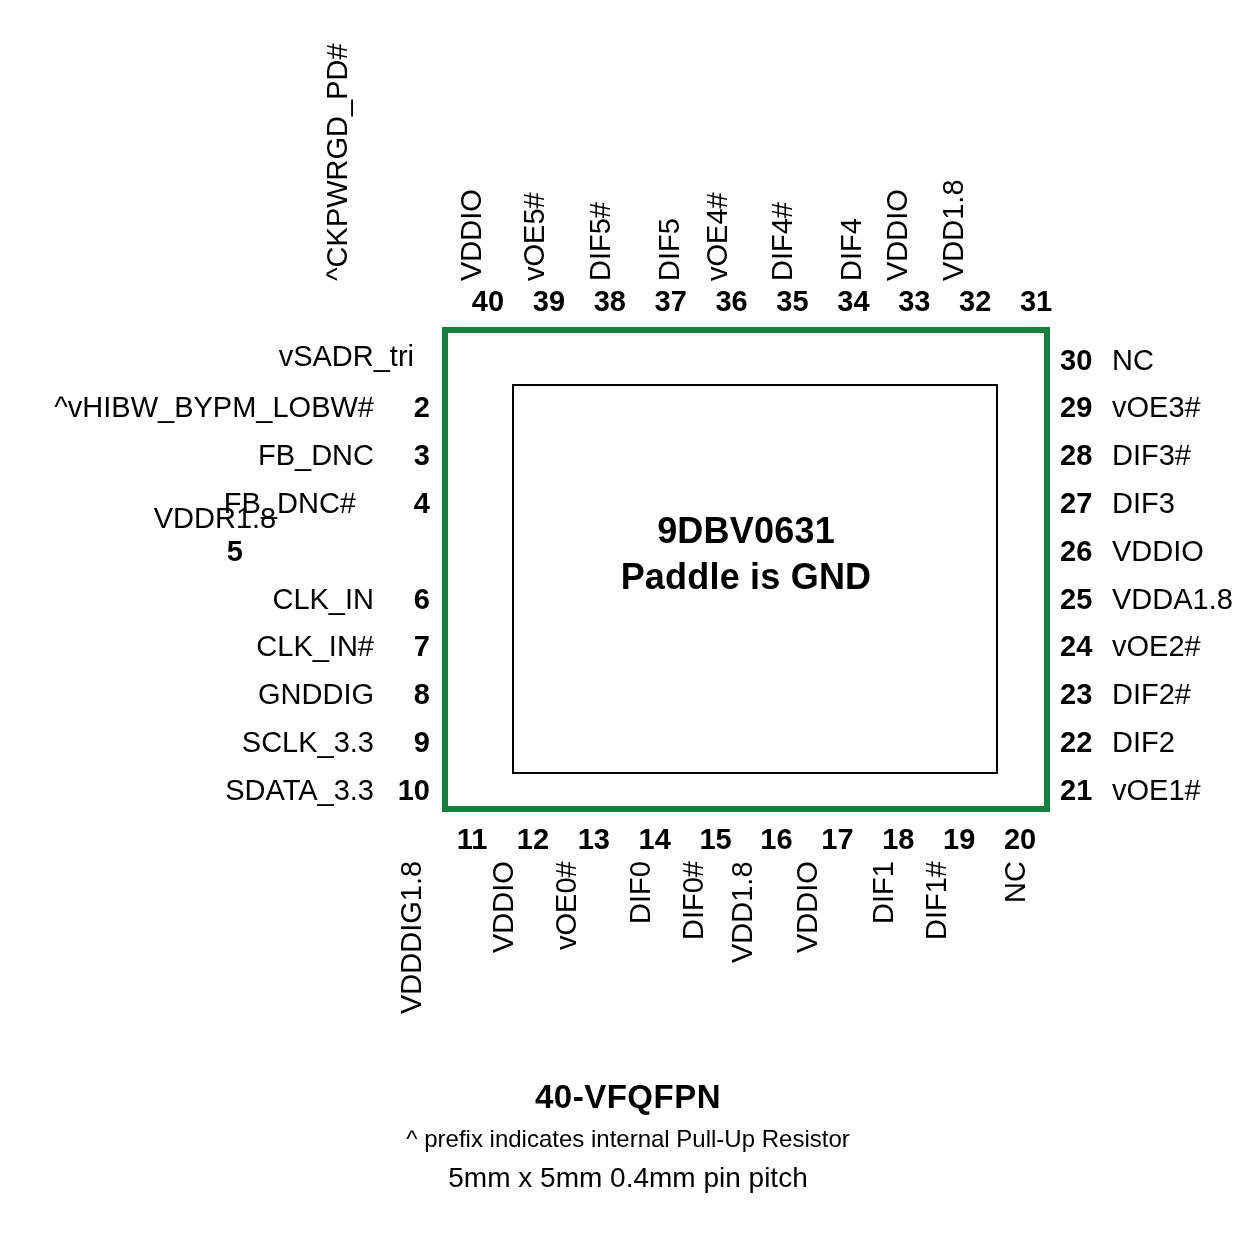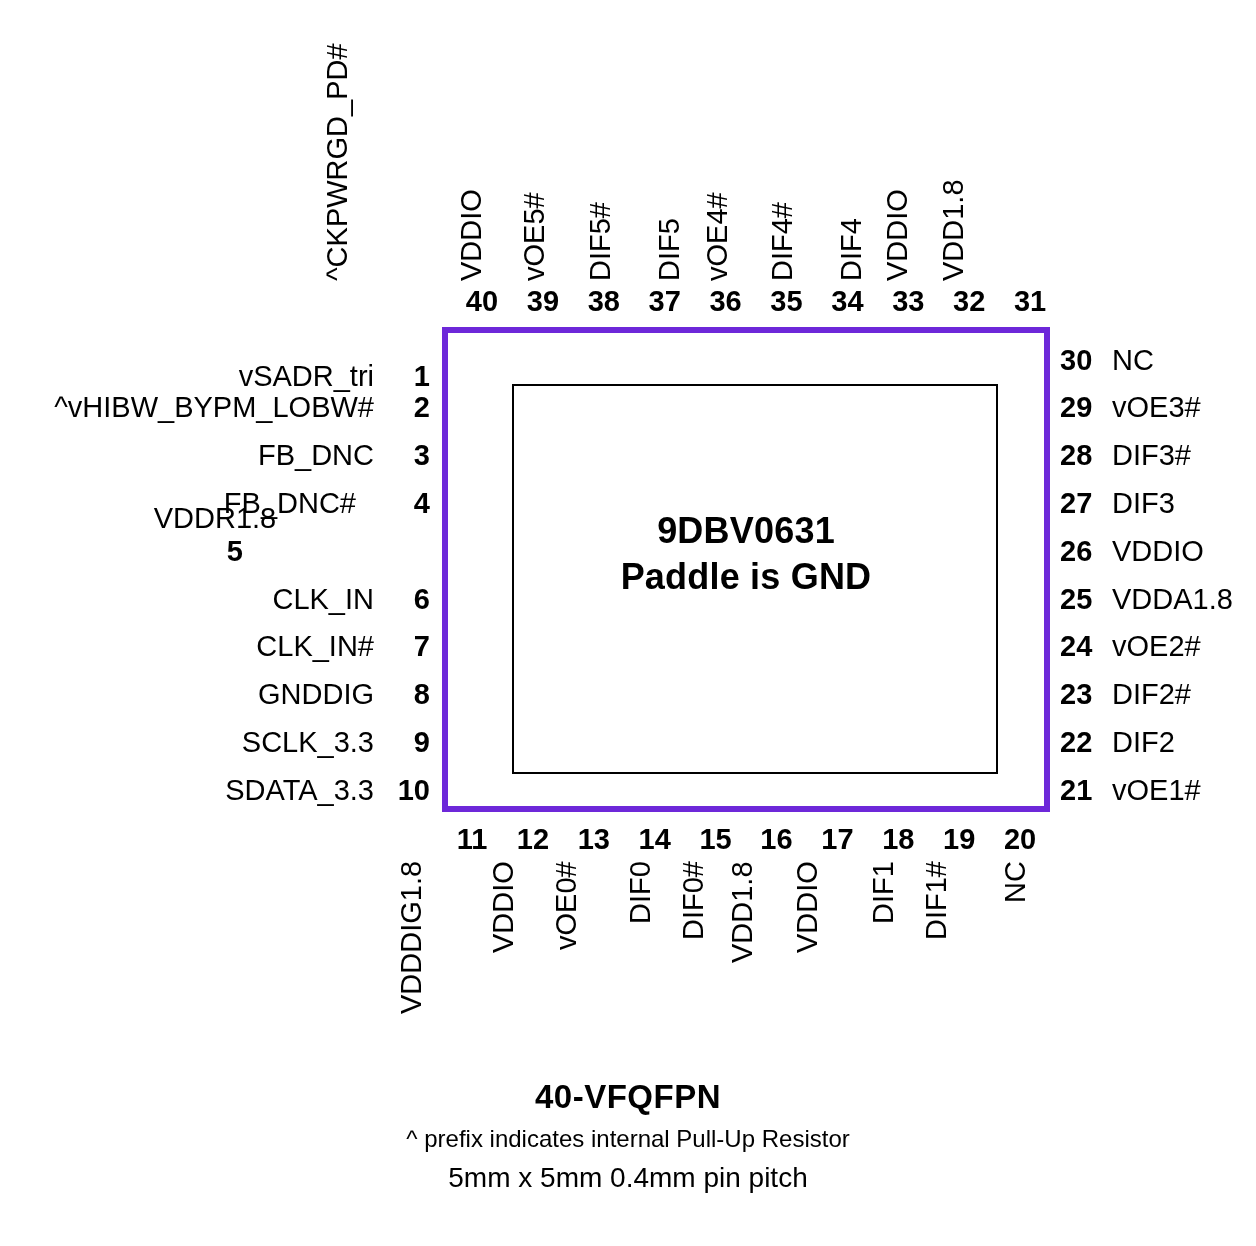--- a/index.html
+++ b/index.html
@@ -19,21 +19,21 @@
     background: #ffffff;
   }
 
   
   #package-body {
     position: absolute;
     left: 442px;
     top: 327px;
     width: 608px;
     height: 485px;
-    border: 6px solid #6d28d9;
+    border: 6px solid #15803d;
     box-sizing: border-box;
     background: #ffffff;
   }
   #paddle {
     position: absolute;
     left: 64px;
     top: 51px;
     width: 486px;
     height: 390px;
     border: 2px solid #000000;
@@ -108,21 +108,21 @@
     left: 50%;
     transform-origin: bottom left;
     transform: translateX(-50%) rotate(-90deg);
     white-space: nowrap;
     font-size: 29px;
     line-height: 32px;
   }
   .side-top-col .pin-number {
     position: absolute;
     bottom: 0;
-    left: 10px;
+    left: 16px;
     width: 40px;
     font-size: 29px;
     font-weight: bold;
     line-height: 32px;
   }
 
   
   .side-bottom-col {
     position: absolute;
     width: 40px;
@@ -217,21 +217,21 @@
         <div class="pin-label-v">VDDIO</div>
         <div class="pin-number">32</div>
       </div>
       <div class="side-top-col" style="left: 1000.1px; top: 0px; height: 317px;">
         <div class="pin-label-v">VDD1.8</div>
         <div class="pin-number">31</div>
       </div>
     </div>
 
   <div id="left-pins">
-      <div class="side-left-row" style="top: 359px;">
+      <div class="side-left-row" style="top: 339px; margin-left: 40px;">
         <span class="pin-label">vSADR_tri</span>
         <span class="pin-number">1</span>
       </div>
       <div class="side-left-row" style="top: 390.8px;">
         <span class="pin-label">^vHIBW_BYPM_LOBW#</span>
         <span class="pin-number">2</span>
       </div>
       <div class="side-left-row" style="top: 438.6px;">
         <span class="pin-label">FB_DNC</span>
         <span class="pin-number">3</span>

